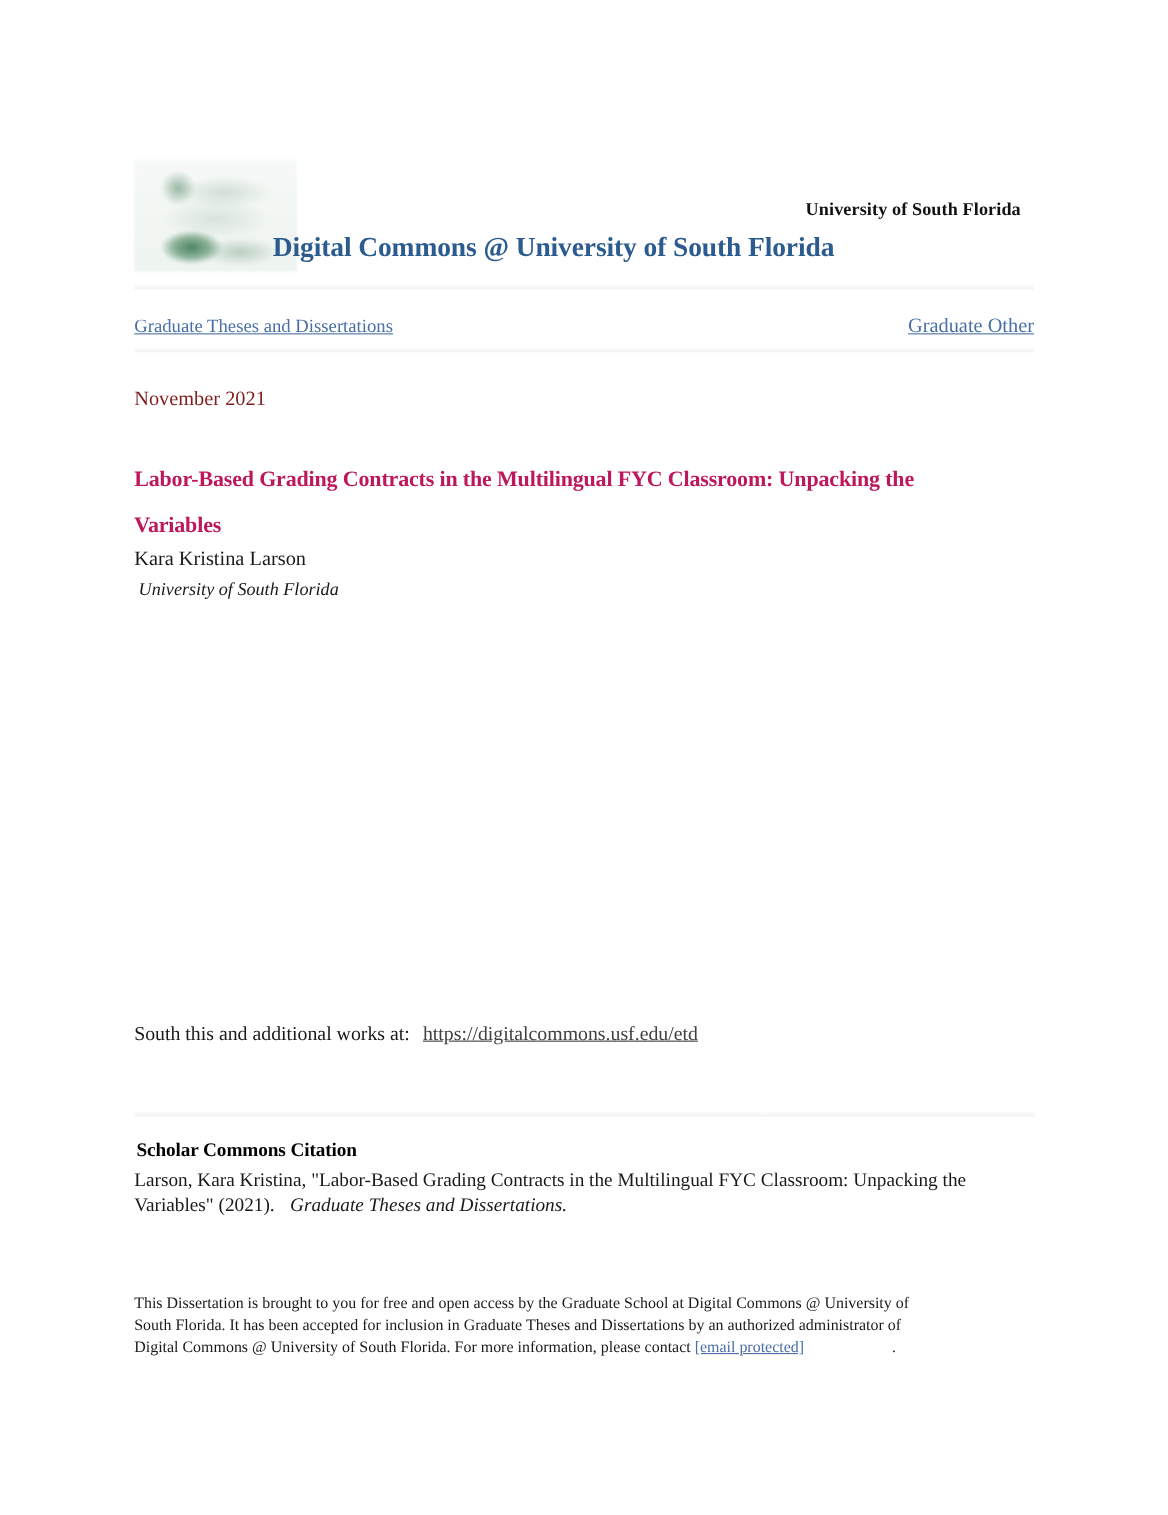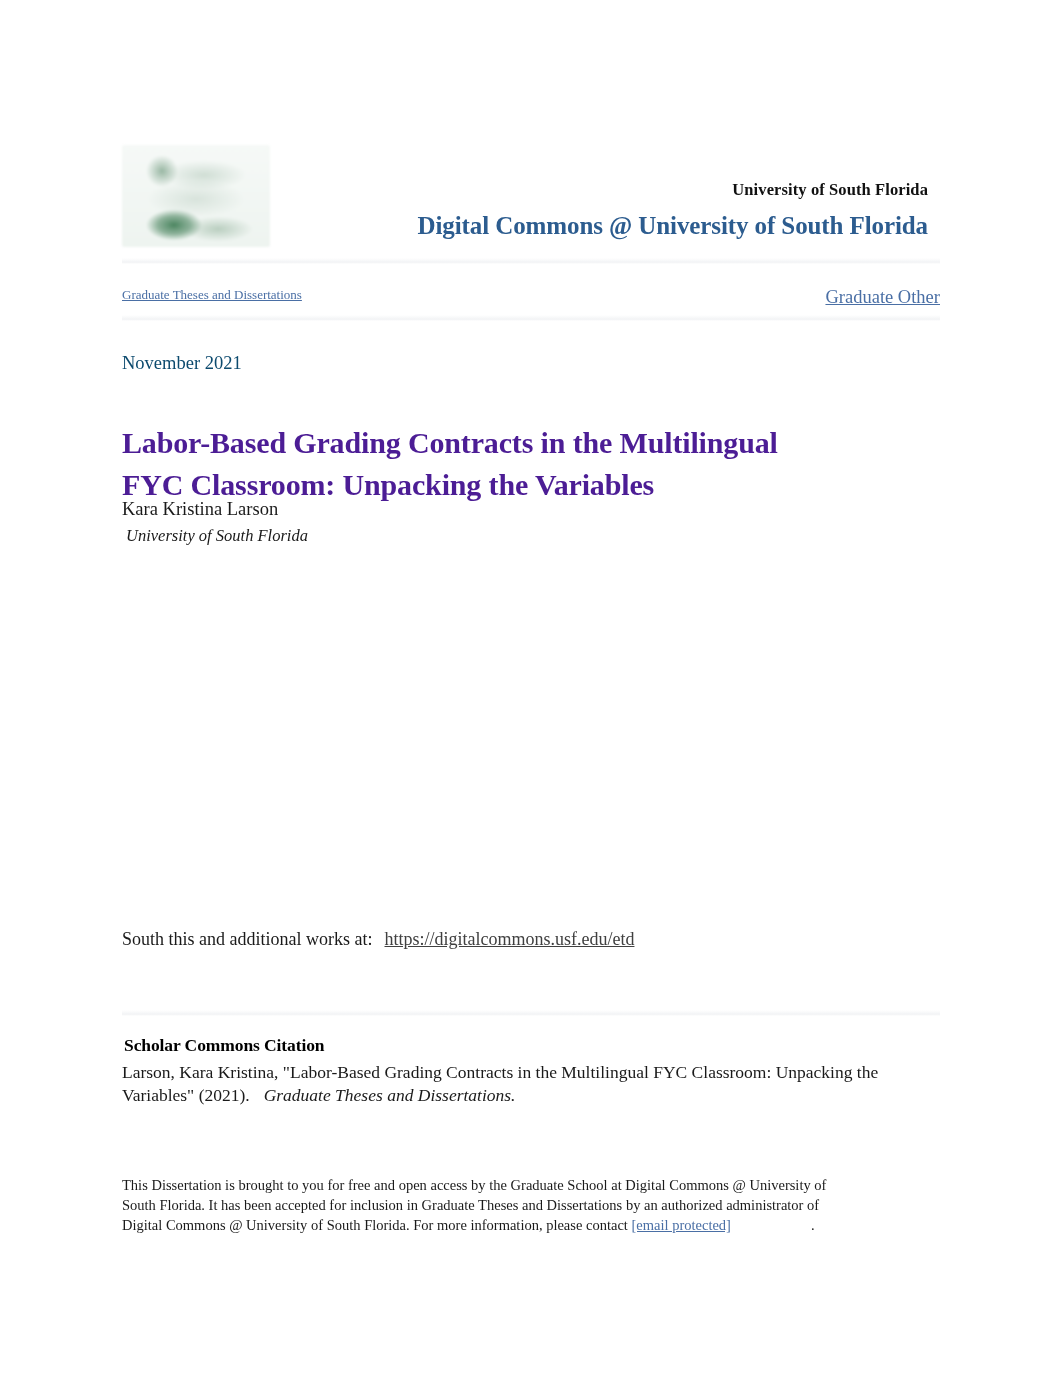--- a/index.html
+++ b/index.html
@@ -56,21 +56,21 @@
     font-weight: bold;
     color: #111111;
     letter-spacing: 0.1px;
     white-space: nowrap;
   }
   .mast-title {
     position: absolute;
     left: 0px;
     right: 0px;
     top: 72px;
-    text-align: right;
+    text-align: left;
     font-size: 25px;
     font-weight: bold;
     color: #2c5c8f;
     letter-spacing: -0.1px;
     white-space: nowrap;
   }
   .mast-title-inner { padding-left: 126px; }
 
   
   .rule {
@@ -89,51 +89,51 @@
     position: absolute;
     left: 122px;
     top: 287px;
     width: 818px;
     height: 26px;
   }
   .nav-left {
     position: absolute;
     left: 0;
     top: 0;
-    font-size: 13px;
+    font-size: 17px;
     color: #4a6fa5;
     white-space: nowrap;
   }
   .nav-right {
     position: absolute;
     right: 0;
     top: 0;
     font-size: 18.5px;
     color: #4a6fa5;
     white-space: nowrap;
   }
 
   
   .pubdate {
     position: absolute;
     left: 122px;
     top: 353px;
     font-size: 18.5px;
-    color: #0c4a6e;
+    color: #7f1d1d;
     white-space: nowrap;
   }
   .doc-title {
     position: absolute;
     left: 122px;
     top: 402px;
     width: 720px;
-    font-size: 30px;
+    font-size: 20px;
     font-weight: bold;
     line-height: 42px;
-    color: #4c1d95;
+    color: #be185d;
     letter-spacing: -0.15px;
   }
   .author {
     position: absolute;
     left: 122px;
     top: 499px;
     font-size: 18.5px;
     color: #1a1a1a;
     white-space: nowrap;
   }

